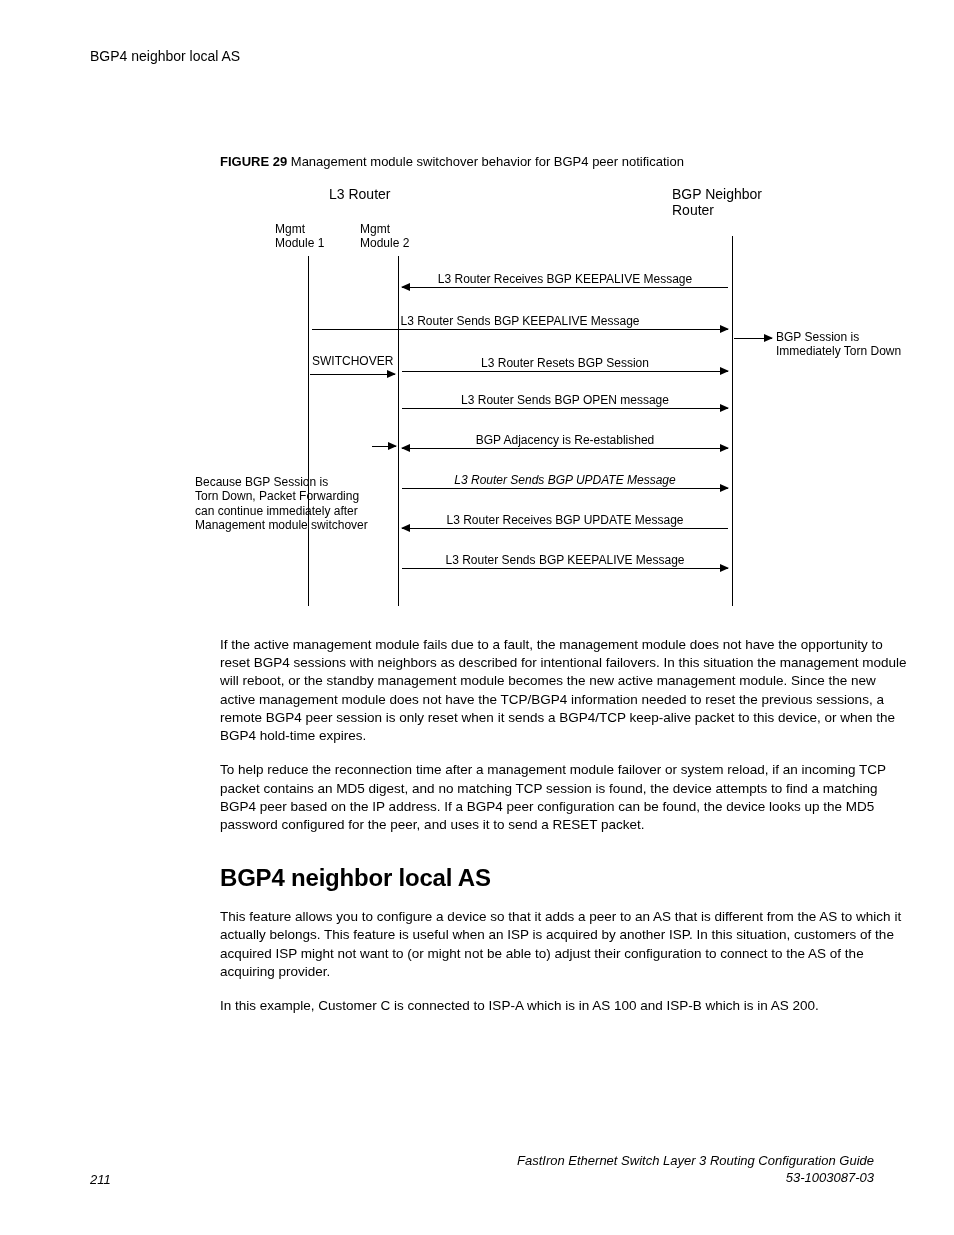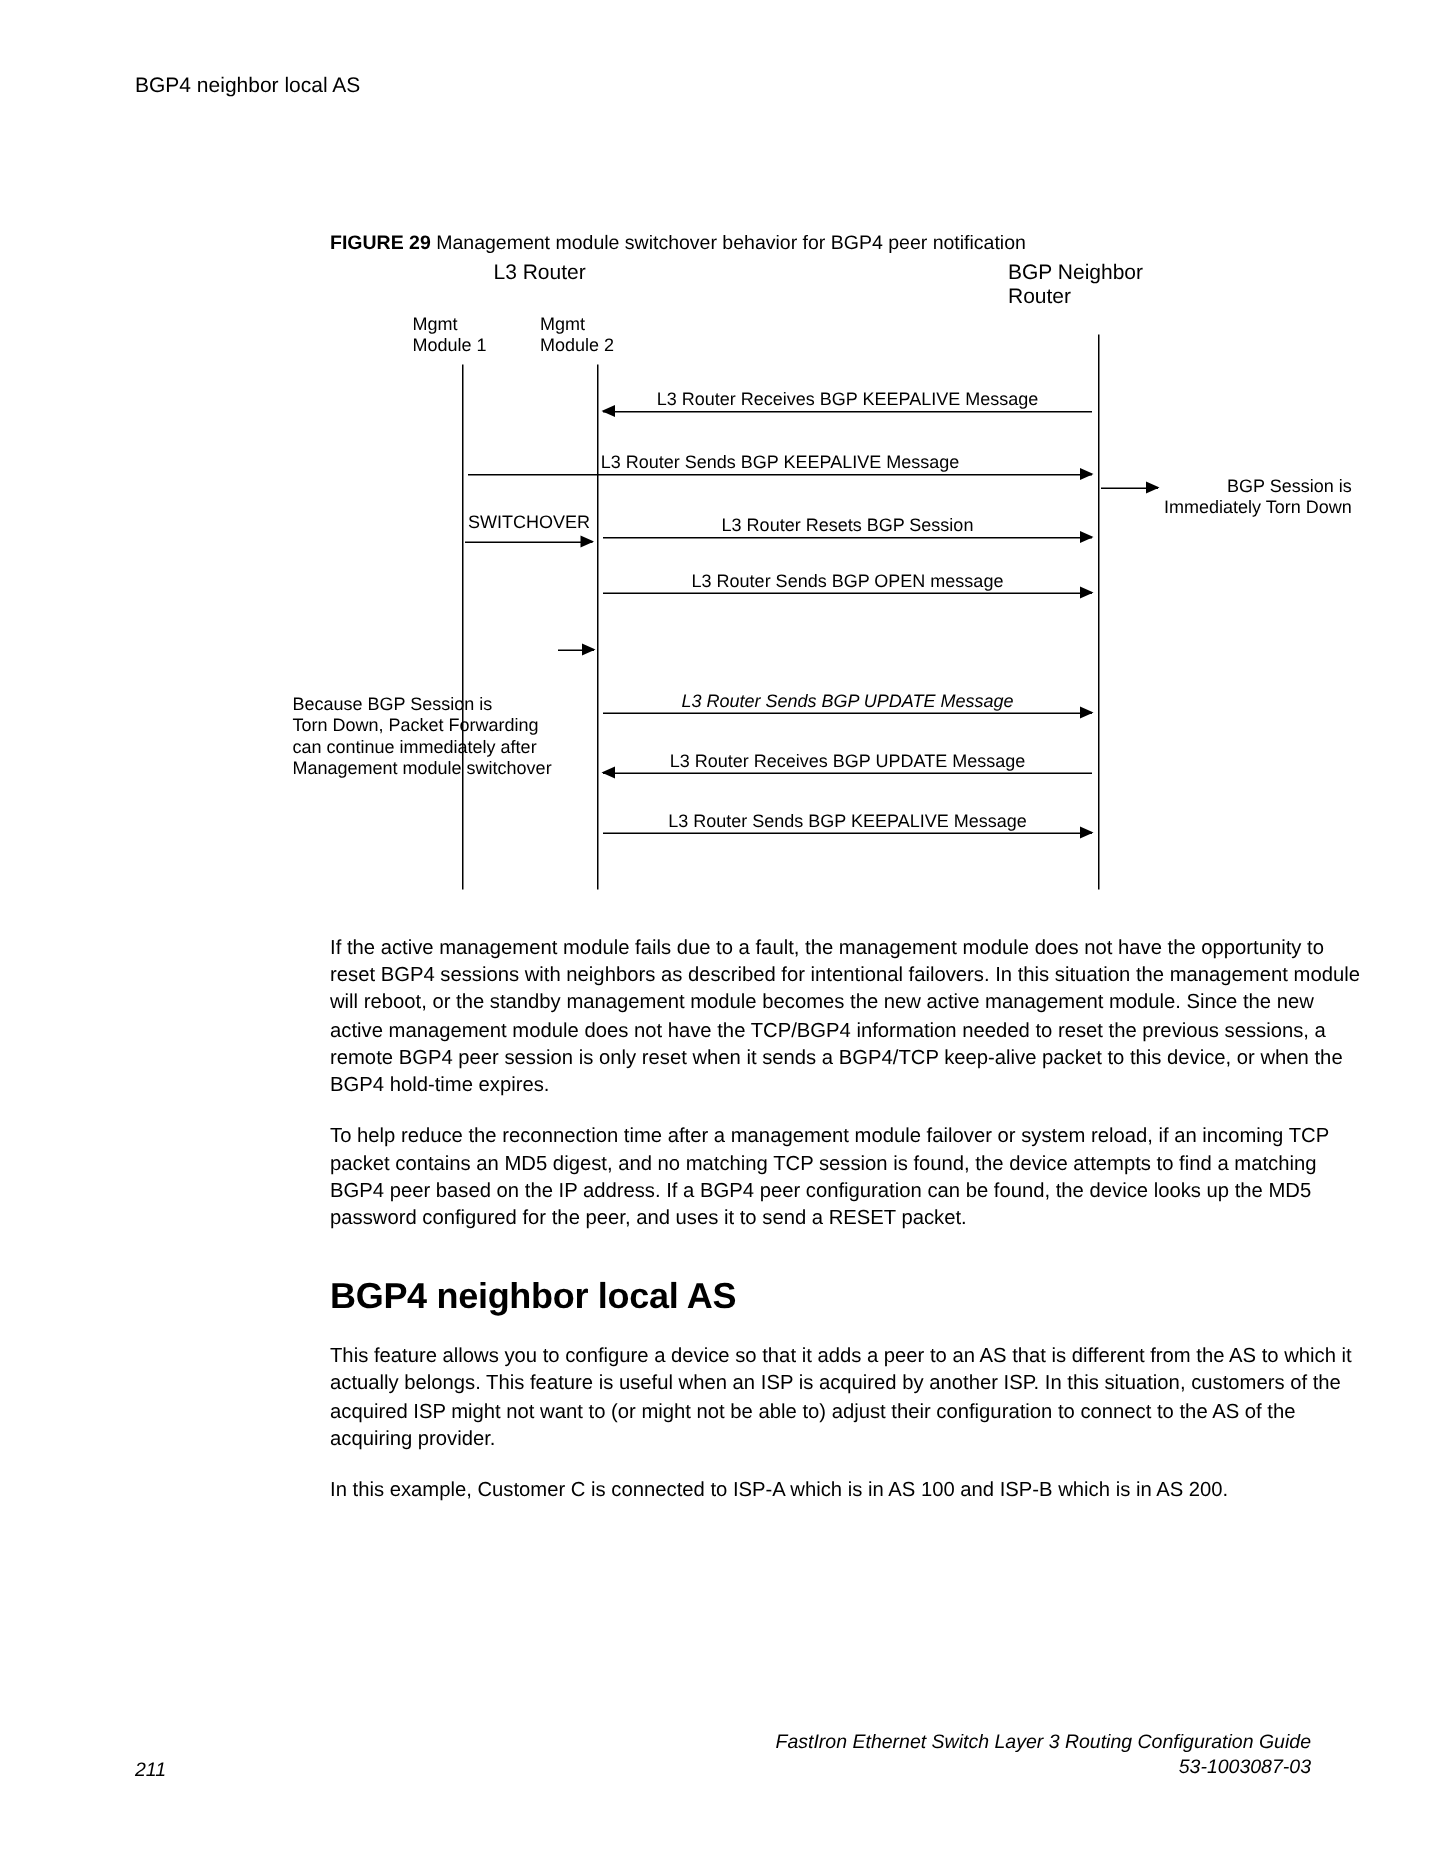--- a/index.html
+++ b/index.html
@@ -19,21 +19,21 @@
     width: 100%;
     height: 100%;
     position: relative;
   }
   .running-head {
     font-size: 14px;
     margin-bottom: 90px;
   }
   .figure-caption {
     font-size: 13px;
-    margin-bottom: 4px;
+    margin-bottom: 17px;
   }
   .figure-caption .fig-bold {
     font-weight: bold;
   }
   .figure-area {
     position: relative;
     width: 700px;
     height: 430px;
     margin: 0 auto 20px auto;
     font-size: 12px;
@@ -180,21 +180,21 @@
 
       <div class="fig-small" style="left:92px; top:168px;">SWITCHOVER</div>
       <div class="short-arrow-right" style="left:90px; top:188px; width:85px;"></div>
 
       <div class="fig-small" style="left:-25px; top:249px; white-space:pre;margin-top:40px;">Because BGP Session is
 Torn Down, Packet Forwarding
 can continue immediately after
 Management module switchover</div>
       <div class="short-arrow-right" style="left:152px; top:260px; width:24px;"></div>
 
-      <div class="fig-small" style="left:556px; top:144px; white-space:pre;text-align:right;">BGP Session is
+      <div class="fig-small" style="left:556px; top:144px; white-space:pre;">BGP Session is
 Immediately Torn Down</div>
       <div class="short-arrow-right" style="left:514px; top:152px; width:38px;"></div>
 
       <div class="msgrow" style="top:86px;">
         <span class="txt">L3 Router Receives BGP KEEPALIVE Message</span>
         <div class="arrow-left"></div>
       </div>
 
       <div class="msgrow" style="top:128px; left:92px; width:416px;">
         <span class="txt">L3 Router Sends BGP KEEPALIVE Message</span>
@@ -204,20 +204,24 @@
       <div class="msgrow" style="top:170px;">
         <span class="txt">L3 Router Resets BGP Session</span>
         <div class="arrow-right"></div>
       </div>
 
       <div class="msgrow" style="top:207px;">
         <span class="txt">L3 Router Sends BGP OPEN message</span>
         <div class="arrow-right"></div>
       </div>
 
+      <div class="msgrow" style="top:247px;">
+        <span class="txt">BGP Adjacency is Re-established</span>
+        <div class="arrow-both"></div>
+      </div>
 
       <div class="msgrow" style="top:287px;font-style:italic;">
         <span class="txt">L3 Router Sends BGP UPDATE Message</span>
         <div class="arrow-right"></div>
       </div>
 
       <div class="msgrow" style="top:327px;">
         <span class="txt">L3 Router Receives BGP UPDATE Message</span>
         <div class="arrow-left"></div>
       </div>

